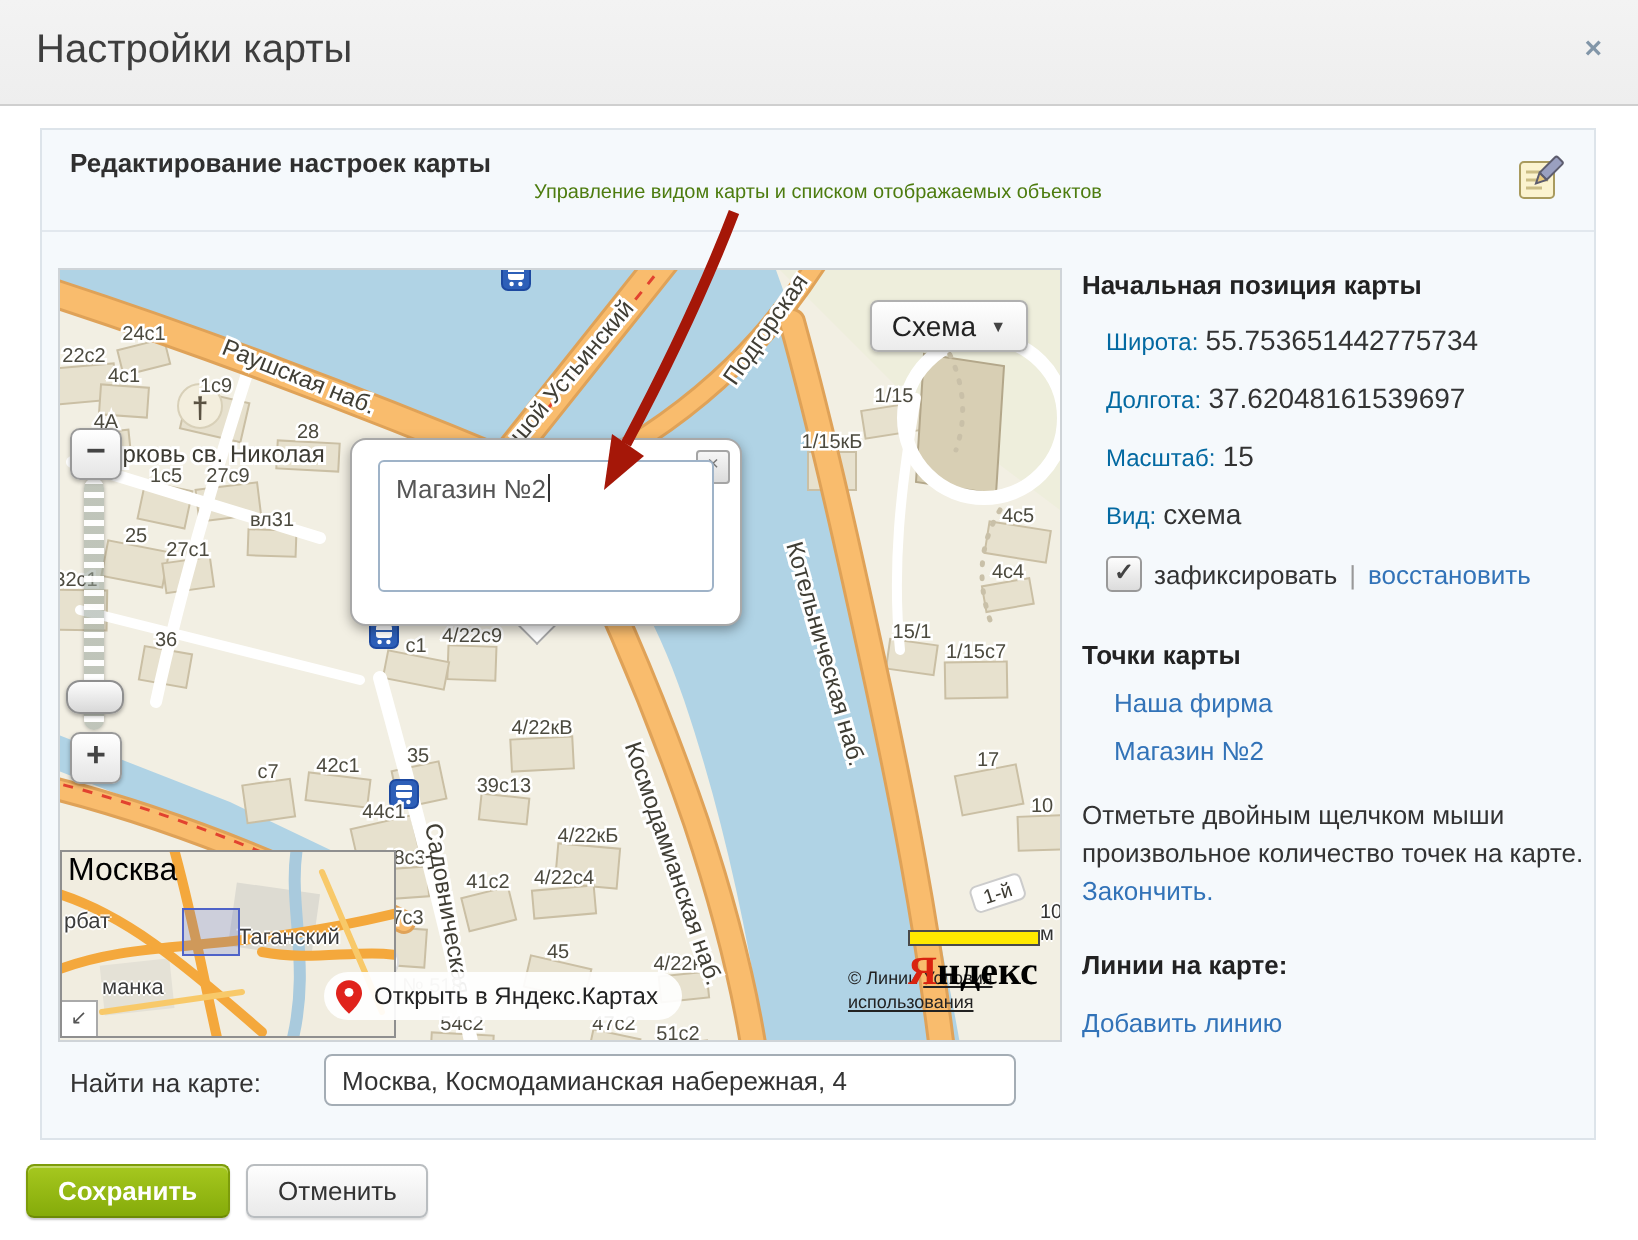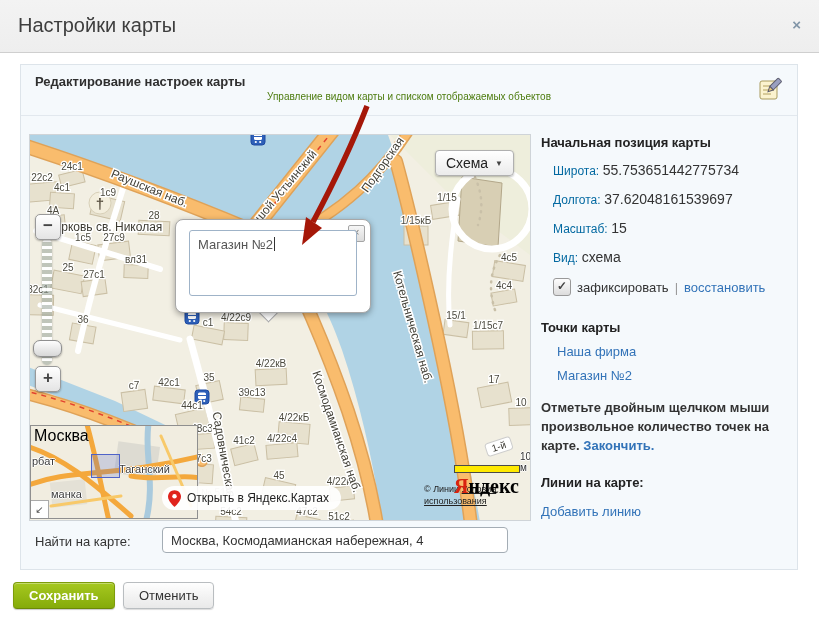--- a/index.html
+++ b/index.html
@@ -87,21 +87,21 @@
   .fld .l{font-size:12px;color:#0369a1;}
   .fld .v{font-size:14px;color:#333;}
   .chk-row{margin:2px 0 0 12px;display:flex;align-items:center;gap:6px;}
   .chk{width:16px;height:16px;border:1px solid #999;border-radius:3px;
     background:linear-gradient(#fdfdfd,#dcdcdc);font-size:12px;font-weight:bold;color:#444;
     text-align:center;line-height:15px;cursor:pointer;}
   .blue{color:#3273b8;cursor:pointer;}
   .sep{color:#999;}
   .pts-title{margin:24px 0 0 0;font-weight:bold;color:#222;}
   .pt-link{margin:9px 0 0 16px;}
-  .hint{margin:16px 0 4px 0;line-height:1.45;color:#333;font-weight:bold;}
+  .hint{margin:16px 0 4px 0;line-height:1.45;color:#333;}
   .lines-title{margin:19px 0 0 0;font-weight:bold;color:#222;}
   .add-line{margin:14px 0 0 0;}
   
   .find-row{position:absolute;left:8px;top:462px;width:760px;height:30px;}
   .find-row label{position:absolute;left:6px;top:7px;font-size:13px;color:#333;}
   .find-row input{position:absolute;left:105px;top:0px;width:328px;height:24px;
     border:1px solid #a4adb5;border-radius:4px;padding:0 8px;font-size:13px;color:#333;
     font-family:"Liberation Sans",sans-serif;background:#fff;margin-left:28px;}
   
   .btn{position:absolute;top:582px;height:27px;border-radius:4px;font-size:13px;

